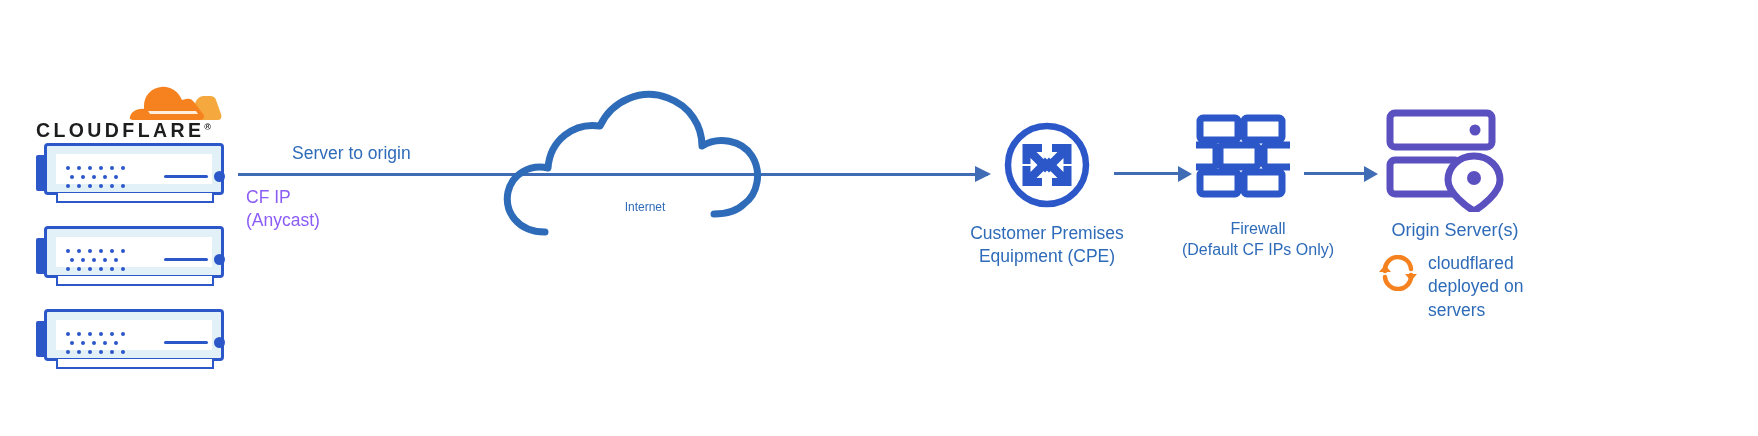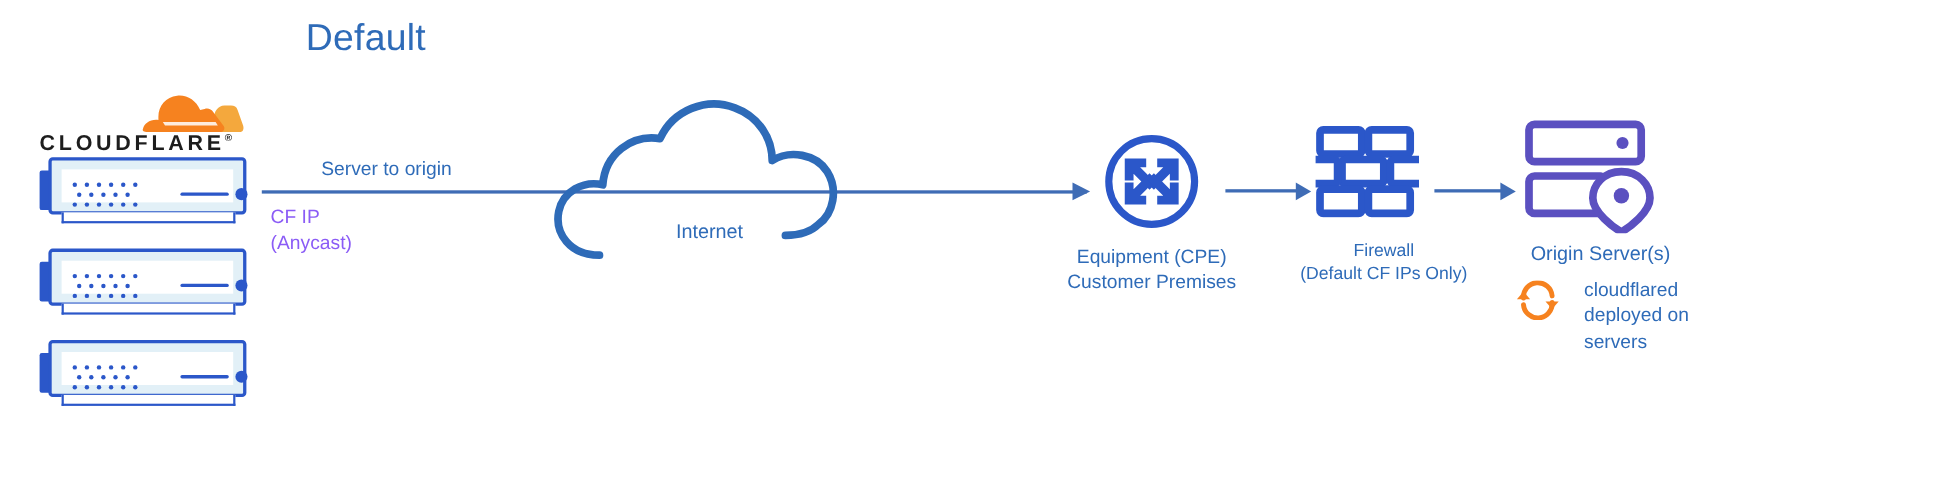--- a/index.html
+++ b/index.html
@@ -183,21 +183,21 @@
     left: 500px;
     top: 84px;
     width: 290px;
     height: 156px;
   }
   #internet-label {
     left: 500px;
     top: 200px;
     width: 290px;
     text-align: center;
-    font-size: 18px;
+    font-size: 12px;
     color: #2E6BB8;
   }
 
   
   #cpe-icon {
     left: 1004px;
     top: 122px;
     width: 86px;
     height: 86px;
   }
@@ -275,40 +275,39 @@
     font-size: 18px;
     color: #2E6BB8;
     white-space: nowrap;
   }
   #cloudflared-block {
     left: 1378px;
     top: 252px;
     width: 200px;
     display: flex;
     align-items: flex-start;
-    gap: 22px;
+    gap: 10px;
   }
   #cloudflared-icon {
     flex: 0 0 auto;
     width: 40px;
     height: 36px;
     margin-top: 3px;
   }
   #cloudflared-text {
     font-size: 17.5px;
     color: #2E6BB8;
     line-height: 1.33;
   }
 </style>
 </head>
 <body>
 
 <div id="stage">
 
-  <div class="abs" id="diagram-title">Default</div>
 
   <div class="abs" id="cf-logo-wrap">
     <svg id="cf-logo-mark" viewBox="0 0 96 38">
       <path d="M70 34 L92 34 C95 34 96 31 95 28 L90 14 C89 11 87 10 84 10 L78 10 C72 10 68 16 69 22 Z" fill="#F4A83D"></path>
       <path d="M8 34 L74 34 C78 34 79 30 77 28 L68 16 C66 13 63 12 60 13 L56 14 C52 5 44 0 35 1 C25 2 18 10 18 20 C18 21 18 22 18 23 C11 22 5 26 4 31 C3 33 5 34 8 34 Z" fill="#F6821F"></path>
       <path d="M22 25 L70 25 L72 28 L24 28 Z" fill="#ffffff" opacity="0.85"></path>
     </svg>
     <div id="cf-logo-word"><span>CLOUDFLARE</span><span class="tm">®</span></div>
   </div>
 
@@ -446,22 +445,22 @@
   <svg class="abs" id="cpe-icon" viewBox="0 0 86 86">
     <circle cx="43" cy="43" r="39" fill="none" stroke="#2B57C9" stroke-width="6.5"></circle>
     <g fill="#2B57C9">
       <path d="M18 16 L30 16 L30 24 L24.5 24 L39 38.5 L33 44.5 L18.5 30 L18.5 36 L10.5 36 L10.5 16 Z" transform="translate(8,6)"></path>
       <path d="M68 16 L56 16 L56 24 L61.5 24 L47 38.5 L53 44.5 L67.5 30 L67.5 36 L75.5 36 L75.5 16 Z" transform="translate(-8,6)"></path>
       <path d="M18 70 L30 70 L30 62 L24.5 62 L39 47.5 L33 41.5 L18.5 56 L18.5 50 L10.5 50 L10.5 70 Z" transform="translate(8,-6)"></path>
       <path d="M68 70 L56 70 L56 62 L61.5 62 L47 47.5 L53 41.5 L67.5 56 L67.5 50 L75.5 50 L75.5 70 Z" transform="translate(-8,-6)"></path>
     </g>
   </svg>
   <div class="abs" id="cpe-label">
+    <div>Customer Premises</div>
     <div>Equipment (CPE)</div>
-    <div>Customer Premises</div>
   </div>
 
   <div class="abs" id="arrow2-line"></div>
   <div class="abs" id="arrow2-head"></div>
 
   <svg class="abs" id="firewall-icon" viewBox="0 0 94 84">
     <g fill="none" stroke="#2B57C9" stroke-width="7" stroke-linejoin="round">
       <rect x="4" y="4" width="38" height="22" rx="3"></rect>
       <rect x="48" y="4" width="38" height="22" rx="3"></rect>
       <rect x="24" y="31" width="38" height="22" rx="3"></rect>

